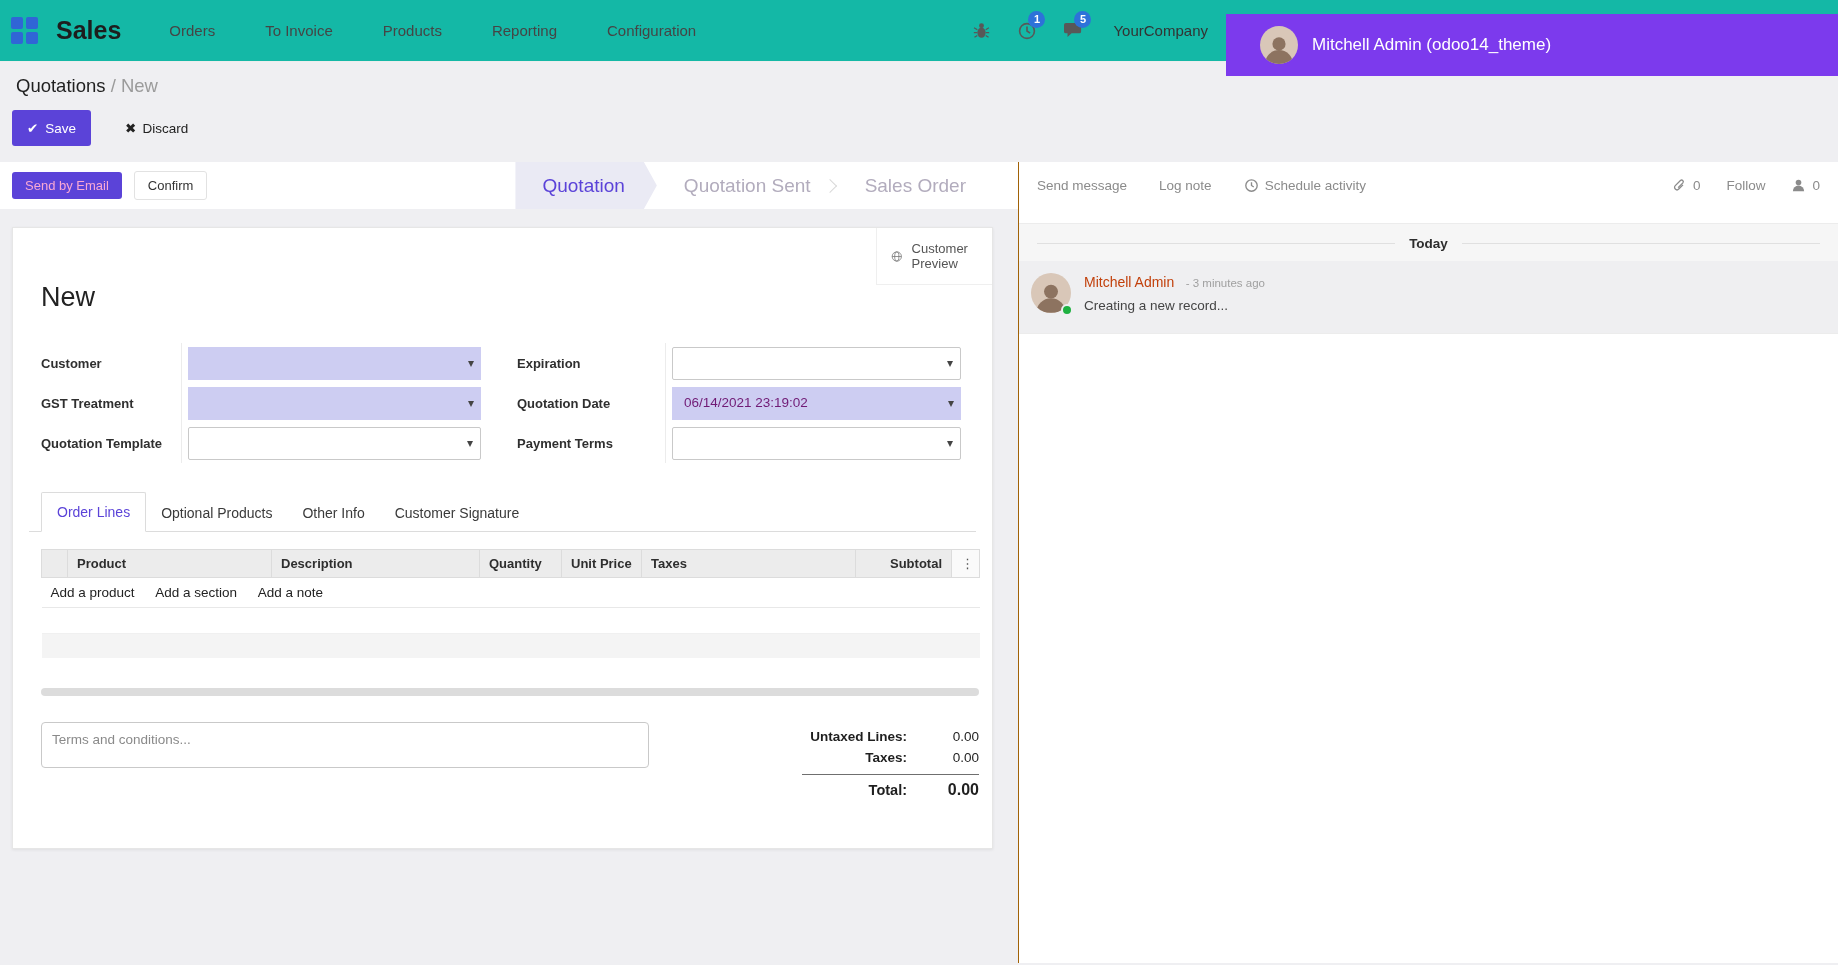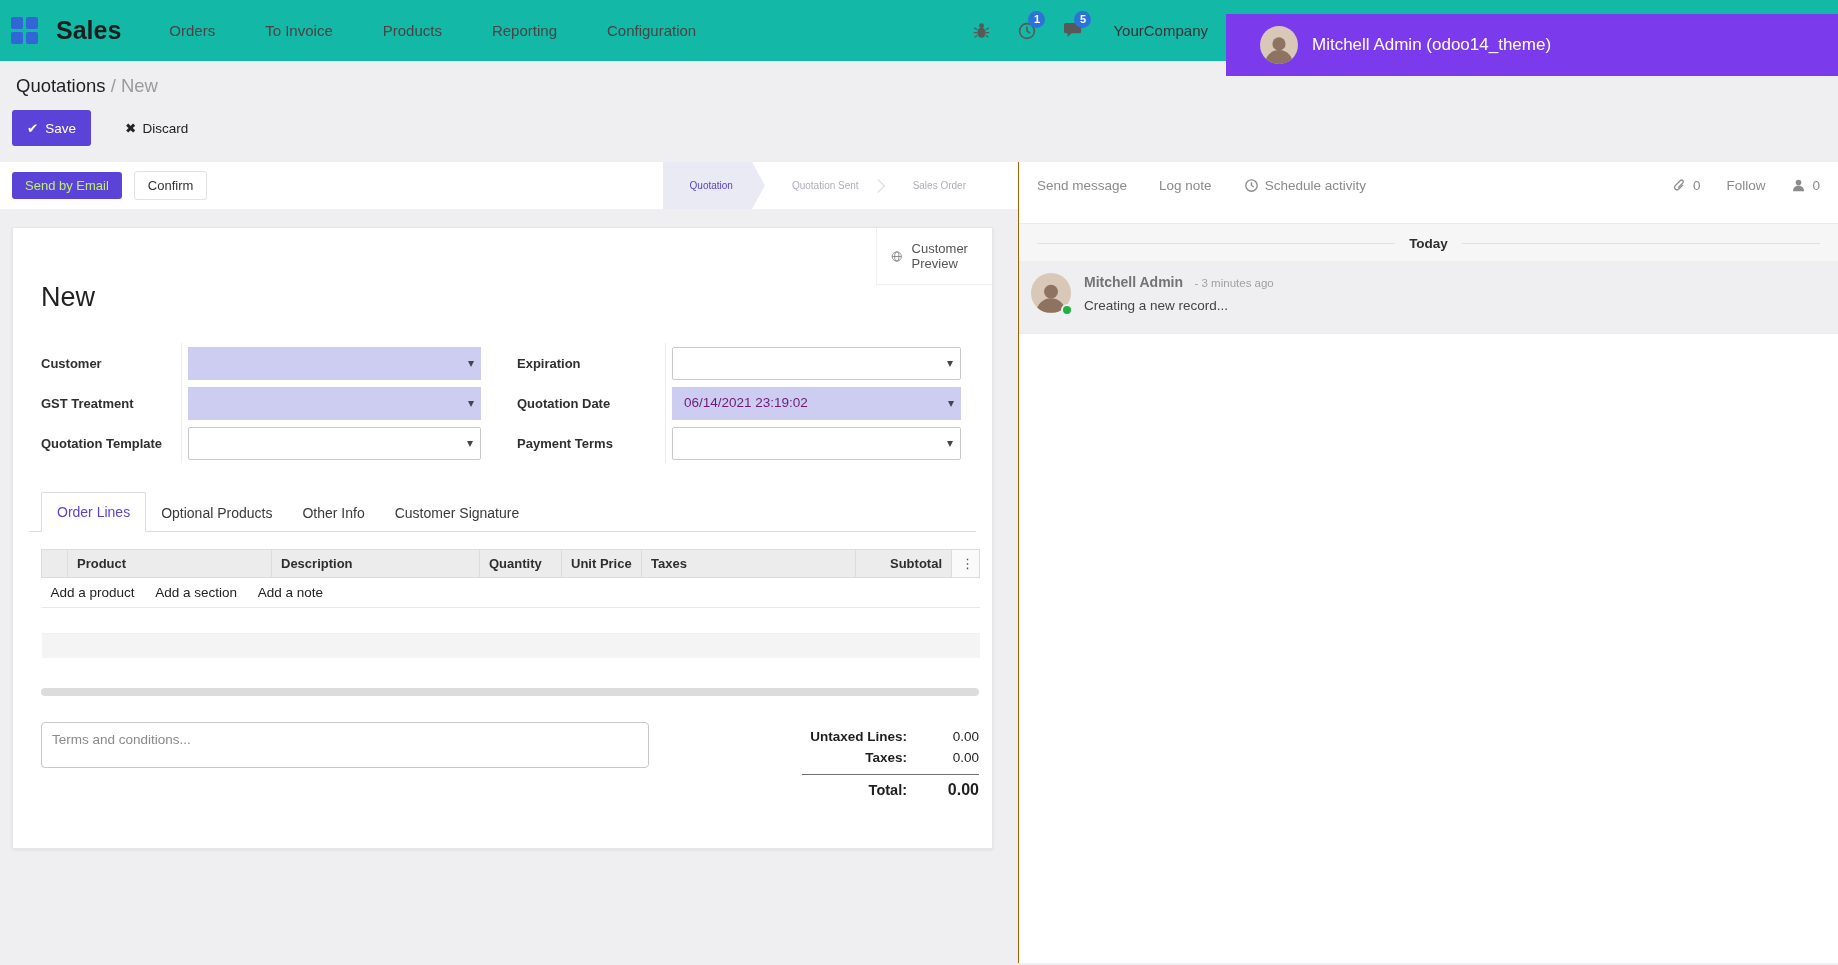--- a/index.html
+++ b/index.html
@@ -28,24 +28,24 @@
   .breadcrumb .sep, .breadcrumb .current { color:#9b9b9b; }
   .actions { padding:8px 12px 16px; display:flex; align-items:center; gap:28px; }
   .btn-save { background:#5b43d8; color:#fff; border:none; border-radius:3px; padding:10px 15px; font-size:13.5px; font-family:inherit; display:flex; align-items:center; gap:7px; cursor:pointer; }
   .btn-discard { background:none; border:none; font-size:13.5px; font-family:inherit; color:#222; display:flex; align-items:center; gap:6px; cursor:pointer; }
   
   .main { display:flex; height:801px; align-items:stretch; }
   .left-col { width:1018px; flex:none; display:flex; flex-direction:column; }
   .chatter { flex:1; background:#fff; border-left:1px solid #a16207; display:flex; flex-direction:column; }
   
   .control-strip { height:47px; background:#fff; display:flex; align-items:center; flex:none; }
-  .btn-email { margin-left:12px; background:#5b43d8; color:#bef264; font-size:13px; font-family:inherit; padding:6px 13px; border:none; border-radius:3px; cursor:pointer; }
+  .btn-email { margin-left:12px; background:#5b43d8; color:#f9a8d4; font-size:13px; font-family:inherit; padding:6px 13px; border:none; border-radius:3px; cursor:pointer; }
   .btn-confirm { margin-left:12px; background:#fff; color:#333; font-size:13px; font-family:inherit; padding:6px 13px; border:1px solid #e2e2e2; border-radius:3px; cursor:pointer; }
   .statusbar { margin-left:auto; display:flex; align-items:stretch; height:47px; padding-right:25px; }
-  .step { position:relative; display:flex; align-items:center; padding:0 27px; font-size:10px; color:#b2acbd; background:#fff; cursor:pointer; }
+  .step { position:relative; display:flex; align-items:center; padding:0 27px; font-size:19px; color:#b2acbd; background:#fff; cursor:pointer; }
   .step.active { color:#5b43d8; background:#eaeaf4; padding-right:32px;
     clip-path:polygon(0 0, calc(100% - 13px) 0, 100% 50%, calc(100% - 13px) 100%, 0 100%); }
   .step.chev::after { content:""; position:absolute; right:3px; top:50%; width:9px; height:9px;
     border-top:1px solid #d9d9d9; border-right:1px solid #d9d9d9; transform:translateY(-50%) rotate(45deg); }
   
   .sheet { margin:18px 25px 0 12px; background:#fff; border:1px solid #e6e6e6; box-shadow:0 1px 3px rgba(0,0,0,.07); position:relative; padding:0 16px 24px; min-height:622px; }
   .preview-btn { position:absolute; top:0; right:0; width:116px; padding:13px 8px 13px 14px; border-left:1px solid #efefef; border-bottom:1px solid #efefef; display:flex; align-items:center; gap:9px; font-size:13px; color:#555; cursor:pointer; line-height:15px; }
   .sheet h1 { font-size:27px; font-weight:500; color:#222; margin:54px 0 30px 12px; }
   .fields { display:flex; margin:22px 0 0 12px; }
   .fgroup { display:grid; grid-template-columns:140px 300px; }
@@ -95,21 +95,21 @@
   .chat-head-right { margin-left:auto; display:flex; align-items:center; gap:26px; }
   .chat-head-right .item { margin-right:0; }
   .thread { margin-top:14px; border-top:1px solid #ececec; border-bottom:1px solid #ececec; background:#f6f6f6; padding-top:10px; }
   .today { display:flex; align-items:center; margin:2px 18px 10px; color:#2e2e2e; font-size:13.5px; font-weight:600; }
   .today .line { flex:1; height:1px; background:#e0e0e0; }
   .today .lbl { margin:0 14px; }
   .msg { background:#efeff1; padding:12px 18px 20px 12px; display:flex; gap:13px; }
   .msg-avatar { width:40px; height:40px; border-radius:50%; background:#d9c7b8; position:relative; flex:none; display:flex; align-items:flex-end; justify-content:center; overflow:visible; }
   .msg-avatar .photo { width:40px; height:40px; border-radius:50%; overflow:hidden; display:flex; align-items:flex-end; justify-content:center; }
   .dot { position:absolute; right:-2px; bottom:-3px; width:12px; height:12px; background:#1fb141; border:2px solid #efeff1; border-radius:50%; }
-  .msg-name { font-size:14px; font-weight:700; color:#737373; cursor:pointer; display:inline; }
+  .msg-name { font-size:14px; font-weight:400; color:#c2410c; cursor:pointer; display:inline; }
   .msg-time { font-size:11.5px; color:#a0a0a0; margin-left:7px; }
   .msg-body { margin-top:7px; font-size:13.5px; color:#454545; }
   svg { display:block; }
 </style>
 </head>
 <body>
 
 <div class="navbar">
   <div class="apps">
     <span></span>

